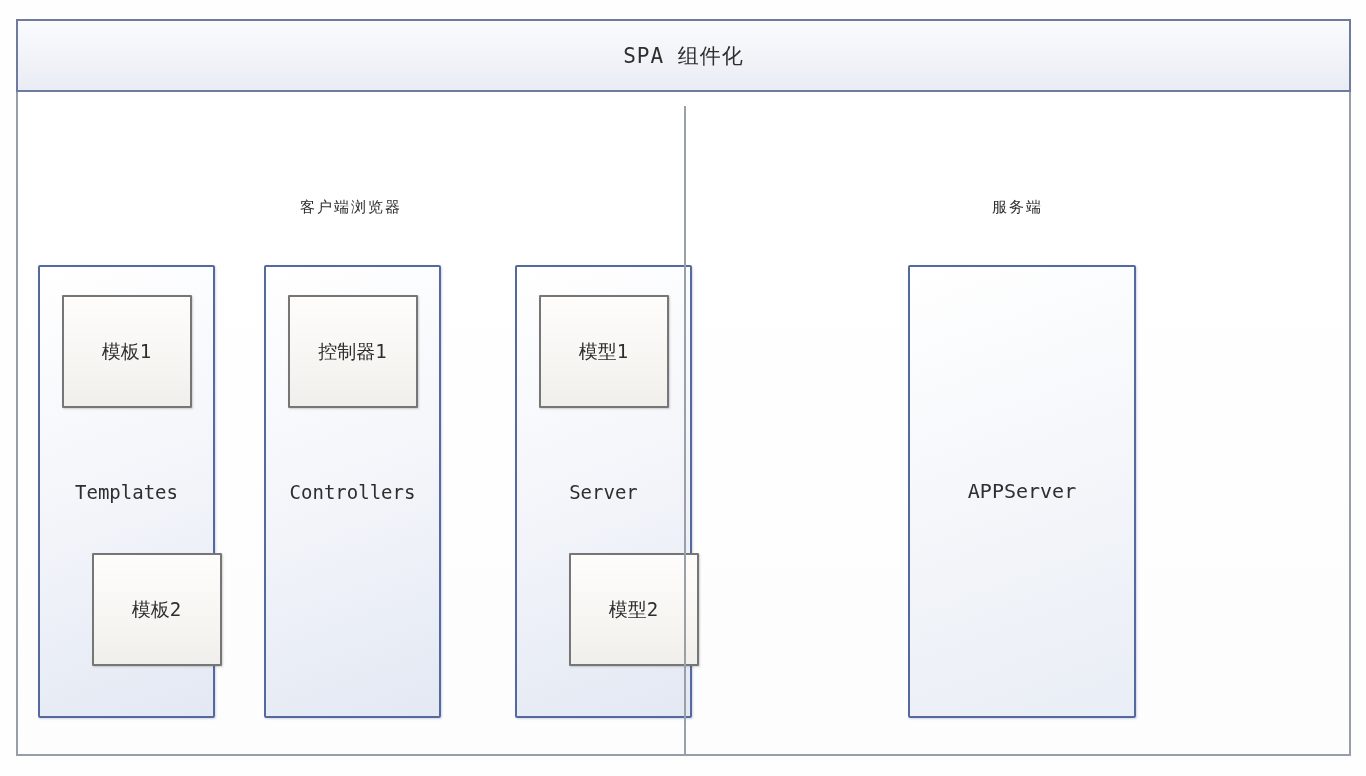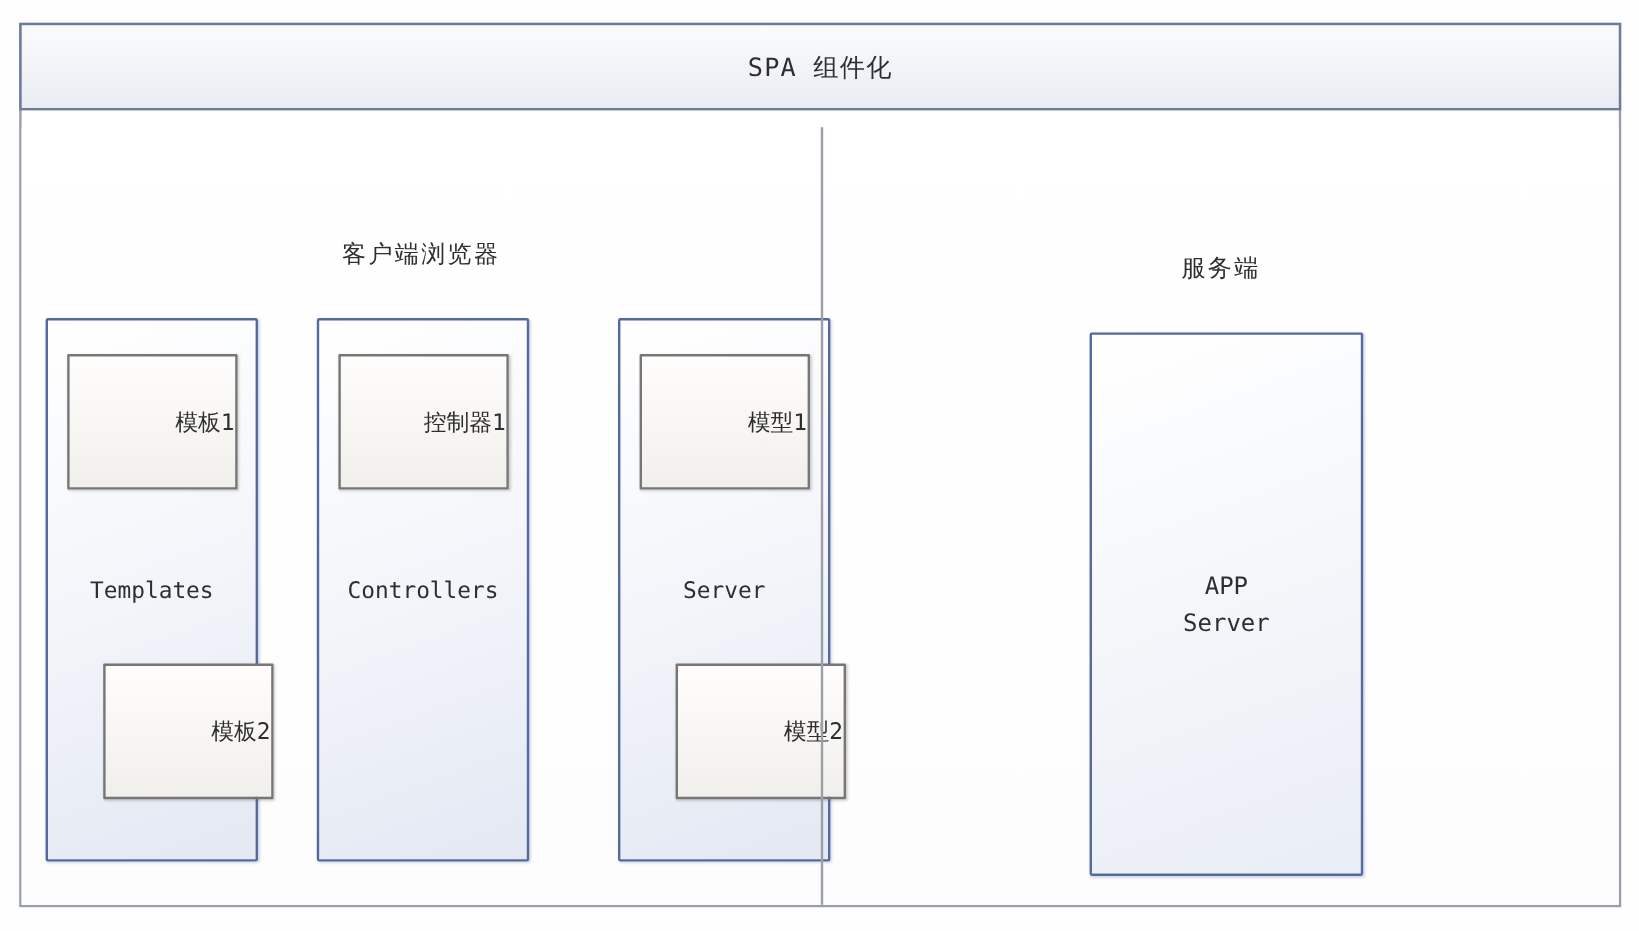--- a/index.html
+++ b/index.html
@@ -36,71 +36,71 @@
   .divider {
     position: absolute;
     left: 666px; top: 0;
     width: 2px; height: 648px;
     background: #9aa0a8;
   }
   .section-label {
     position: absolute;
     top: 92px; width: 100%;
     text-align: center;
-    font-size: 20px;
+    font-size: 15px;
     letter-spacing: 2px;
   }
   .client-section {
     position: absolute;
     left: 0; top: 0; width: 666px; height: 648px;
   }
   .server-section {
     position: absolute;
-    left: 668px; top: 12px; width: 663px; height: 648px;
+    left: 668px; top: 0; width: 663px; height: 648px;
   }
   .column {
     position: absolute;
     top: 159px;
     width: 177px; height: 453px;
     border: 2px solid #54699e;
     border-radius: 2px;
     background: linear-gradient(160deg, #ffffff 0%, #f3f5fa 50%, #e3e8f3 100%);
     box-shadow: 1px 1px 2px rgba(90,105,150,0.25);
   }
   .col-1 { left: 20px; }
   .col-2 { left: 246px; }
   .col-3 { left: 497px; }
   .inner-box {
     position: absolute;
     left: 50%; transform: translateX(-50%);
-    width: 142px; height: 113px;
+    width: 130px; height: 113px;
     border: 2px solid #767676;
     border-radius: 1px;
     background: linear-gradient(180deg, #fefdfb 0%, #f6f4f1 70%, #f1efeb 100%);
     box-shadow: 1px 1px 2px rgba(80,80,80,0.25);
-    display: flex; align-items: center; justify-content: flex-end;
+    display: flex; align-items: center; justify-content: center;
     font-size: 19px;
   }
   .inner-box.slot-1 { top: 28px; }
   .inner-box.slot-2 { top: 286px; margin-left: 30px; }
   .col-label {
     position: absolute;
     top: 214px; width: 100%;
     text-align: center;
     font-size: 19px;
   }
   .server-box {
     position: absolute;
     left: 222px; top: 159px;
     width: 228px; height: 453px;
     border: 2px solid #54699e;
     border-radius: 2px;
     background: linear-gradient(160deg, #ffffff 0%, #f4f6fa 50%, #e9edf5 100%);
     box-shadow: 1px 1px 2px rgba(90,105,150,0.25);
-    display: flex; flex-direction: column;
+    display: flex; flex-direction: row;
     align-items: center; justify-content: center;
     font-size: 20px; line-height: 1.55;
   }
 </style>
 </head>
 <body>
 
 <div class="outer">
 
   <div class="title-bar">

